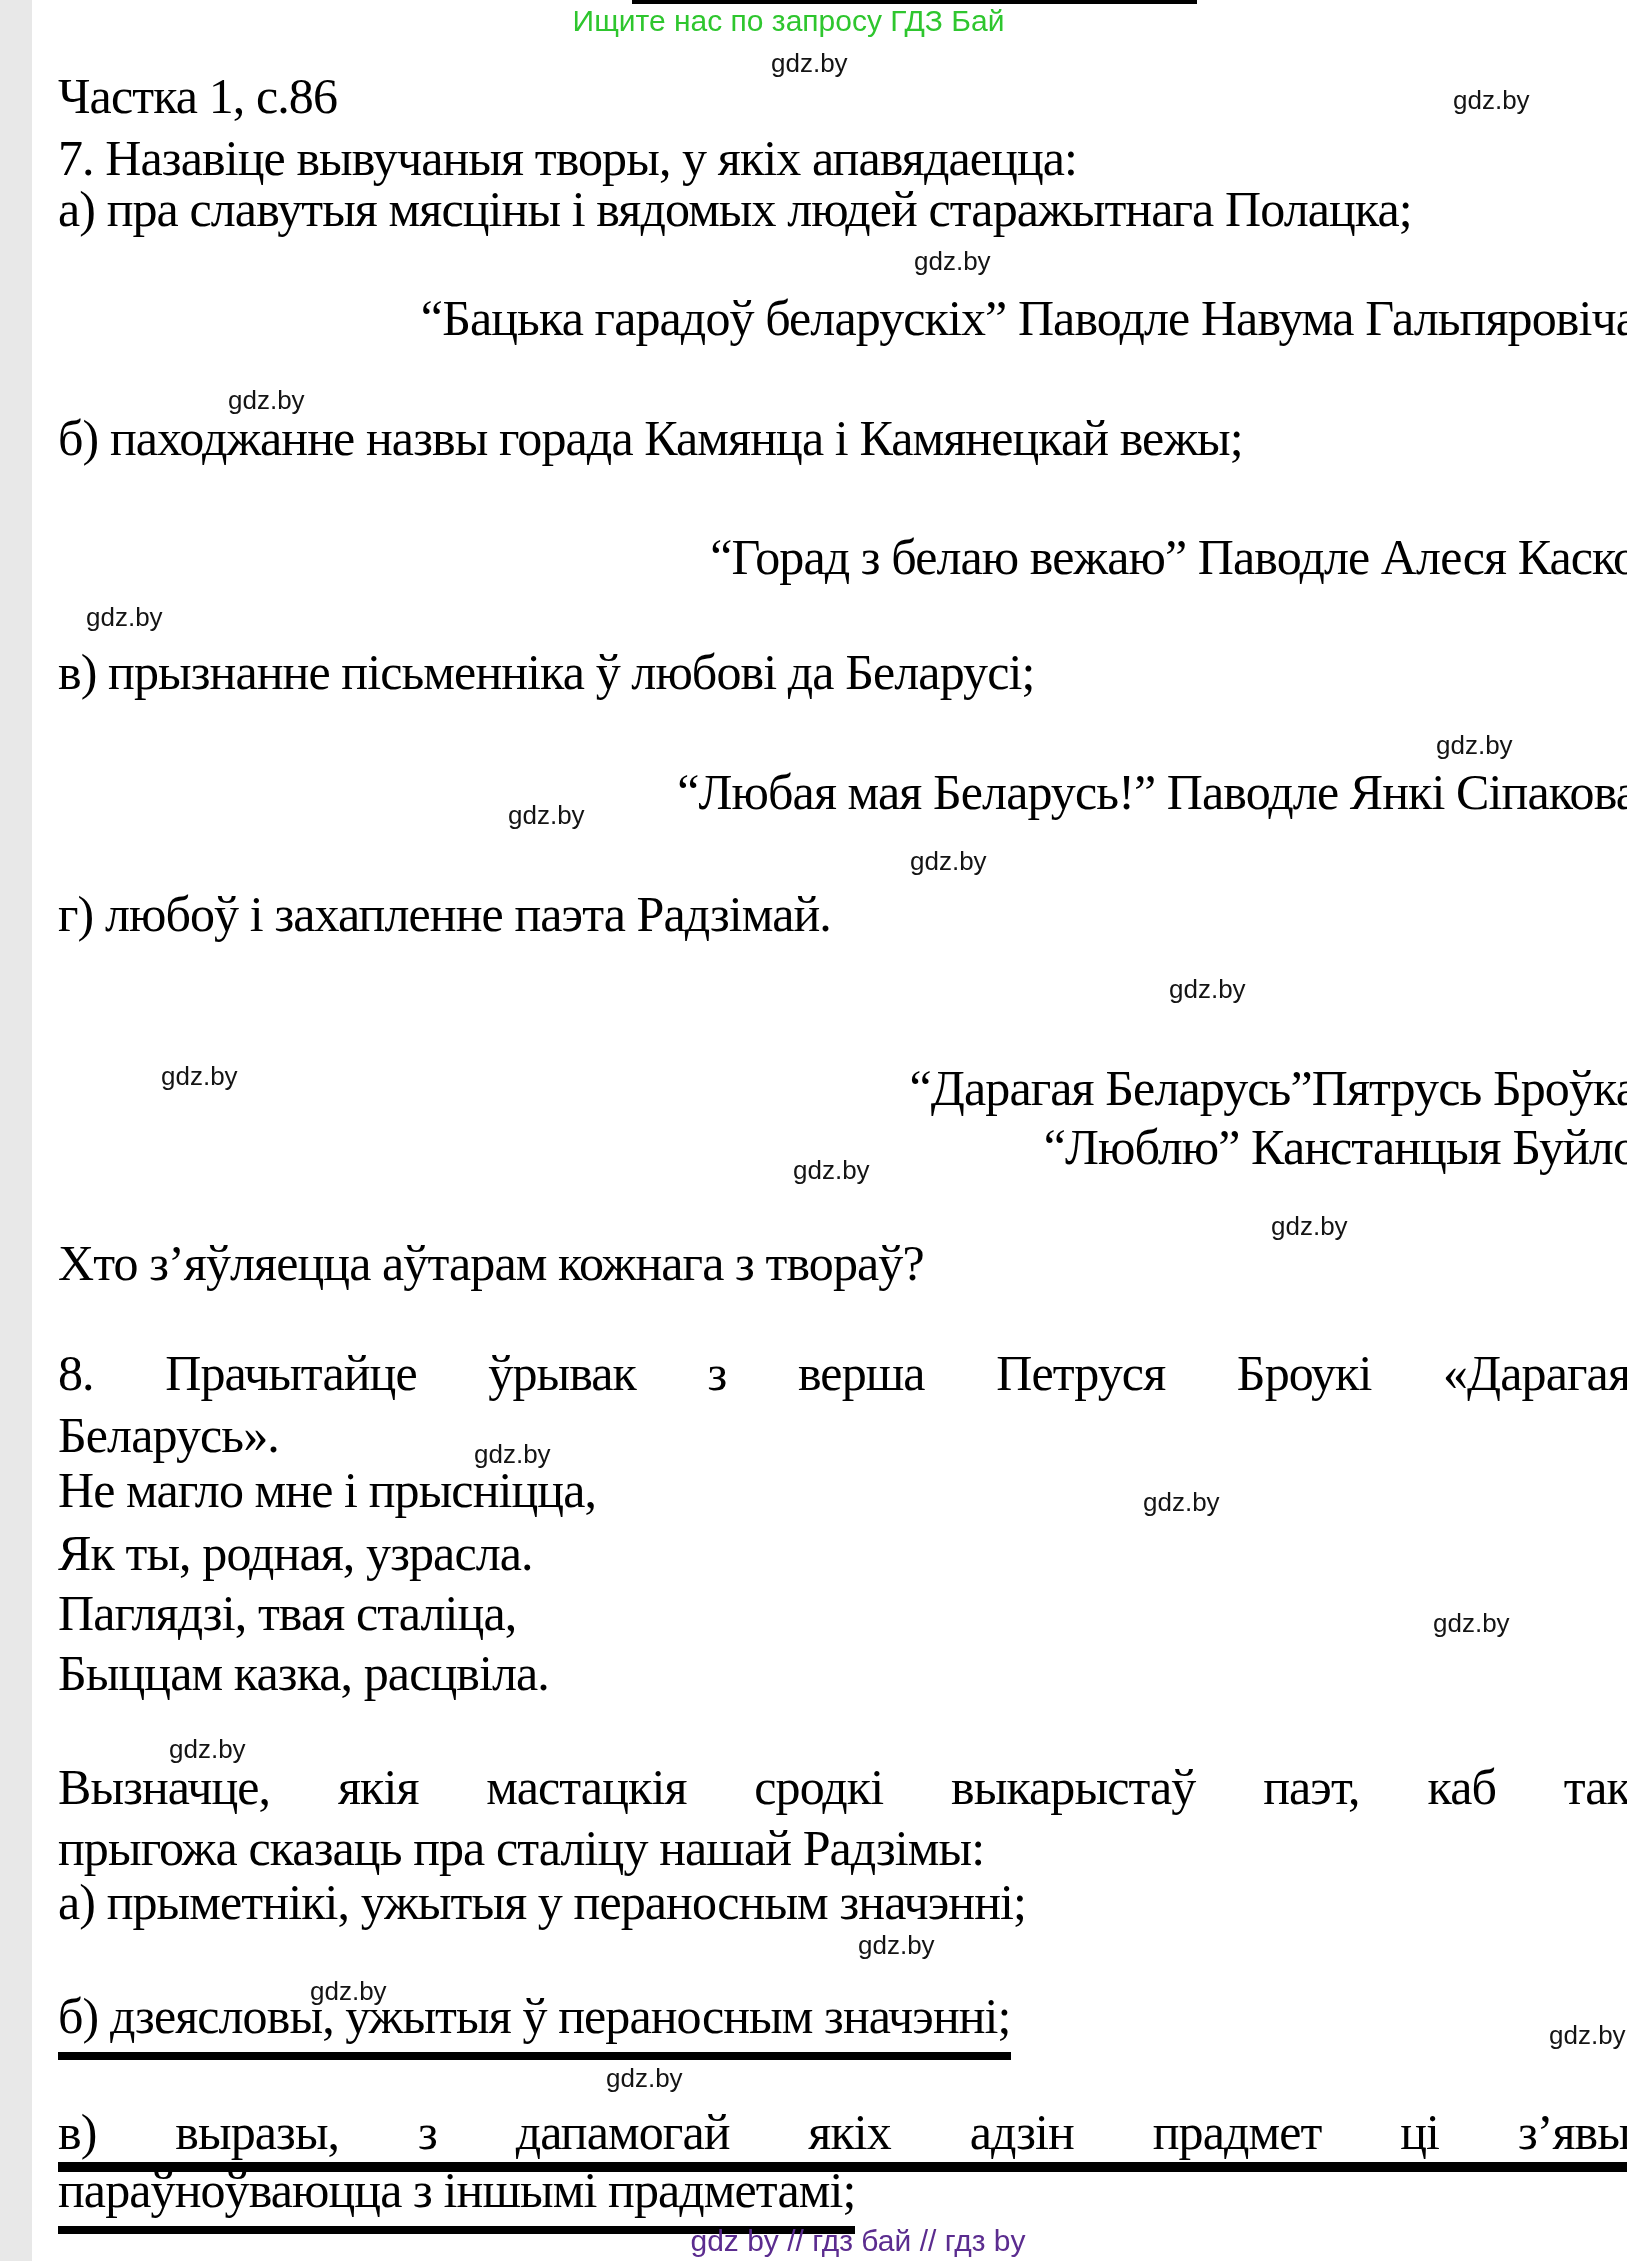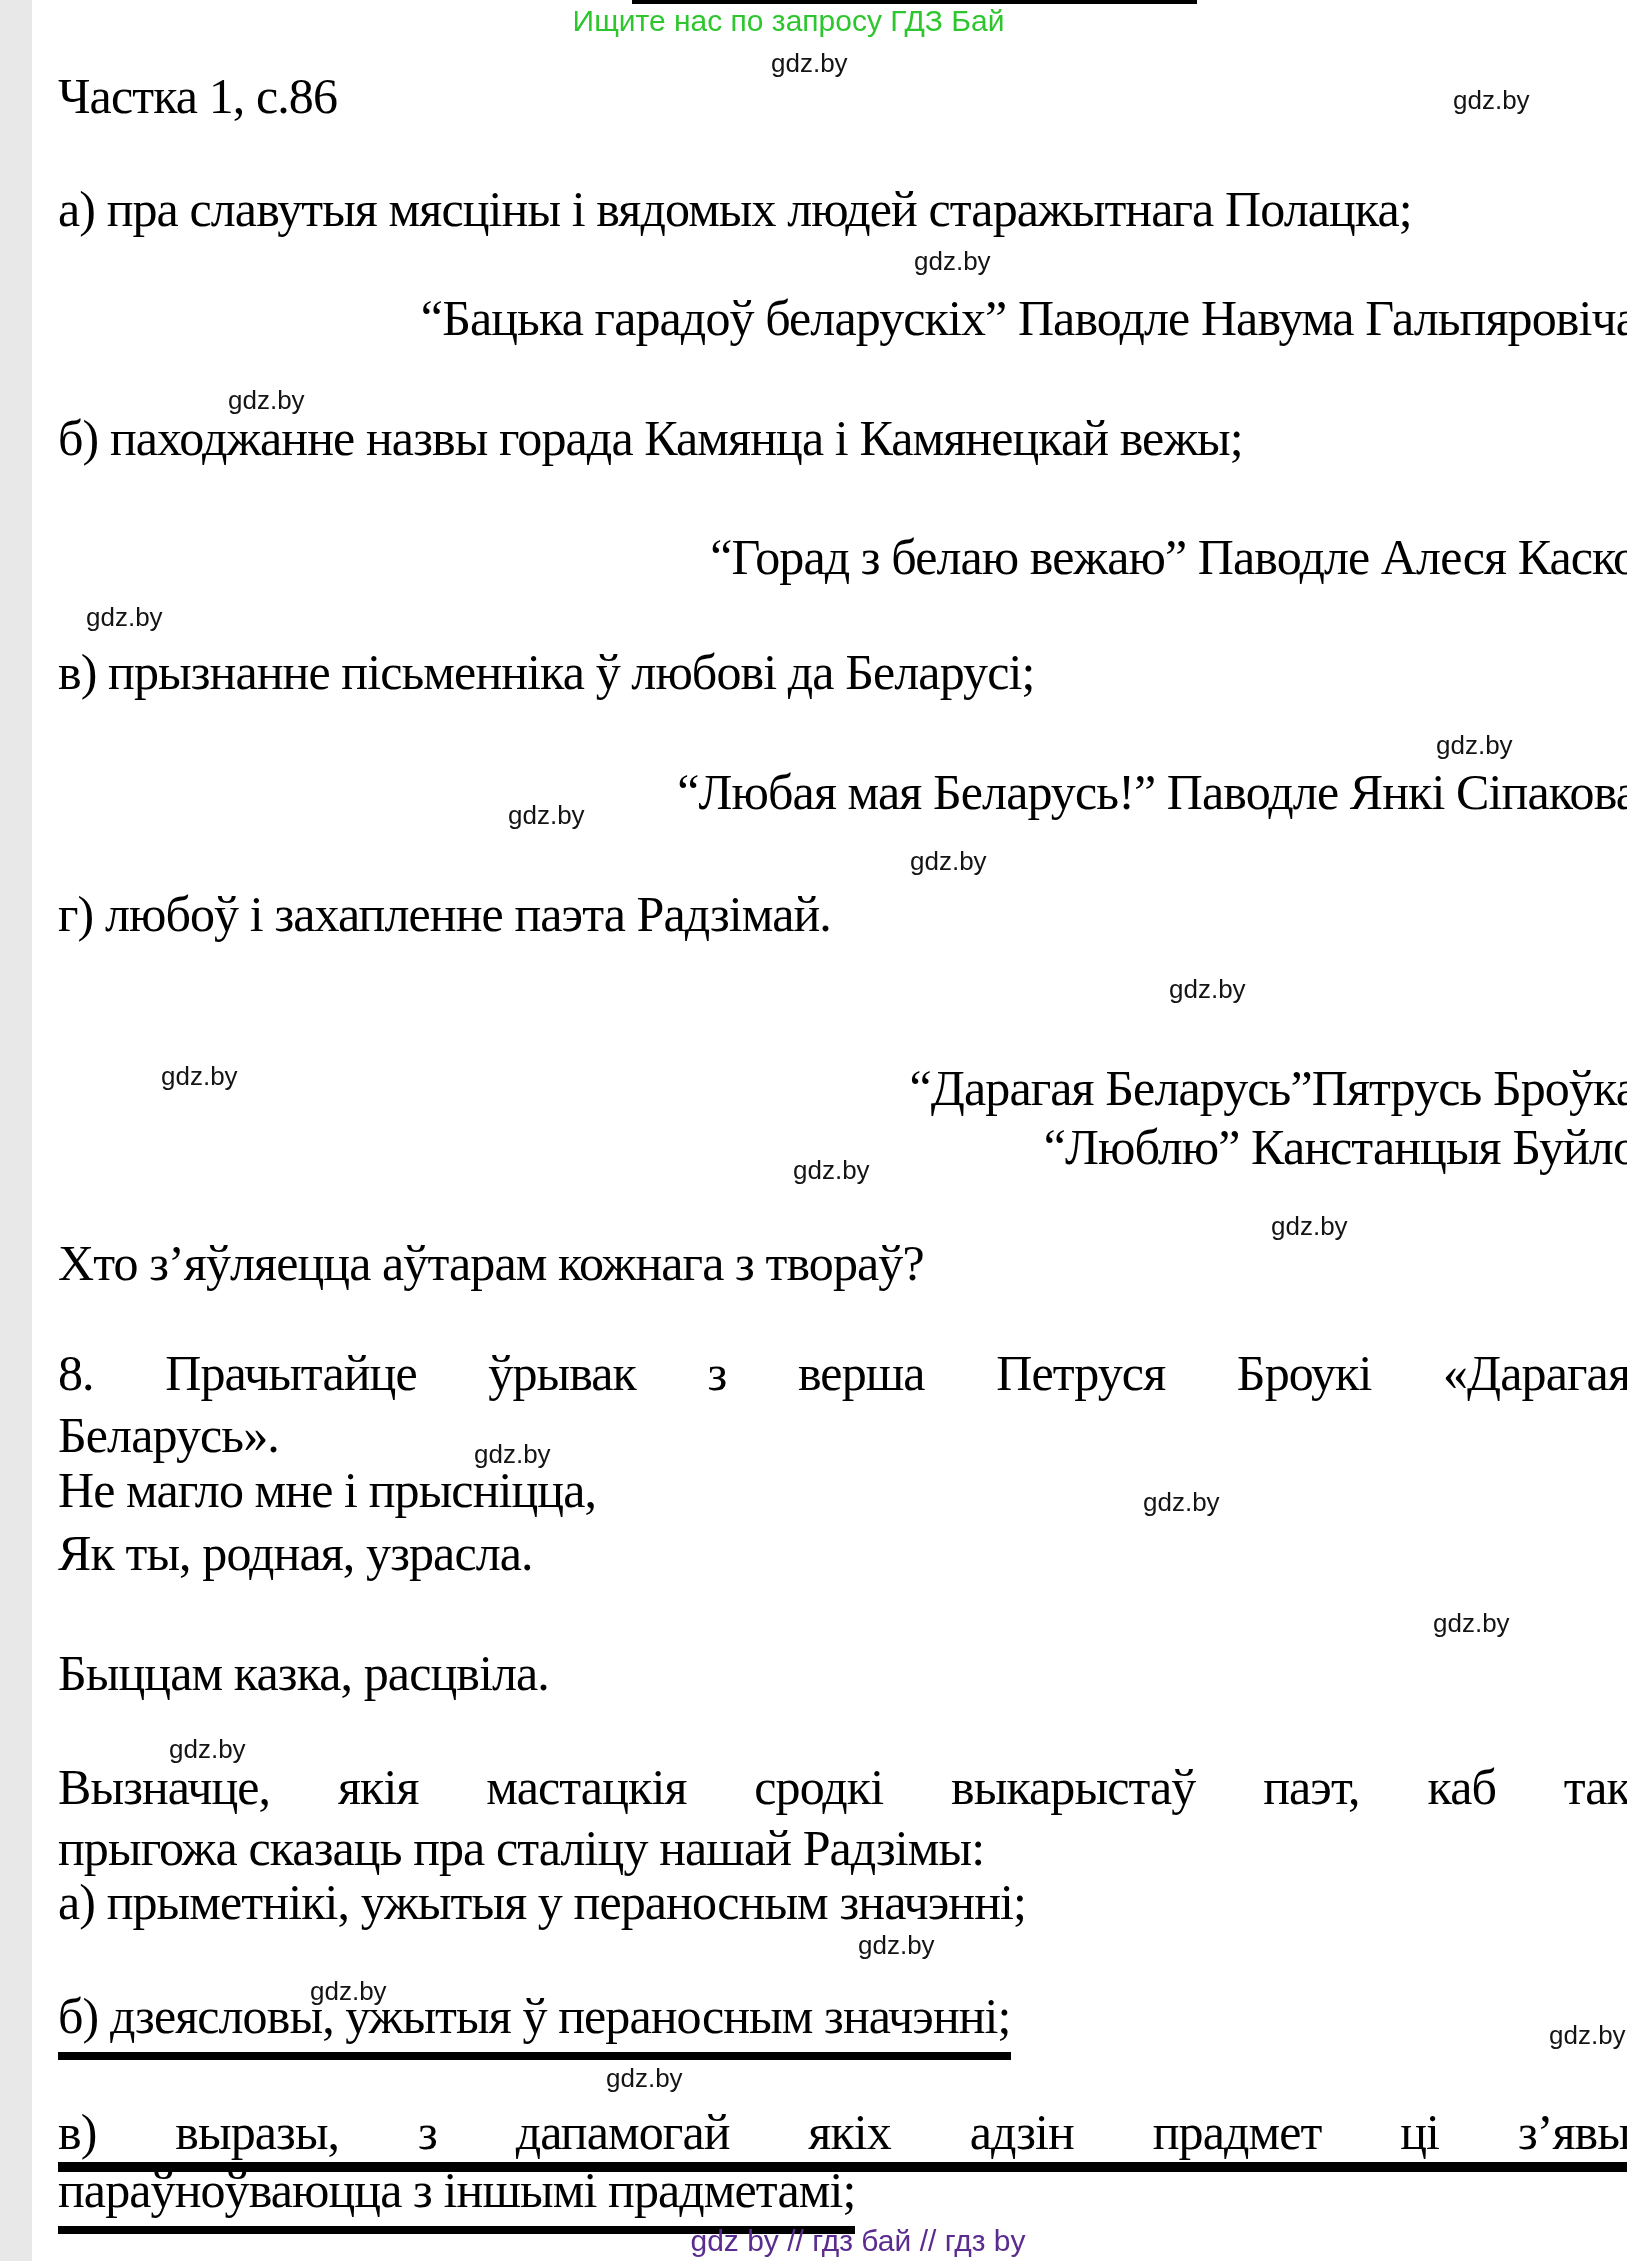--- a/index.html
+++ b/index.html
@@ -89,20 +89,21 @@
 <div id="page">
 
   <div class="top-strip"></div>
 
   <div class="promo">Ищите нас по запросу ГДЗ Бай</div>
 
   <div class="wm" style="left:739px; top:48px;">gdz.by</div>
   <div class="ln bold left" style="top:70px;">Частка 1, с.86</div>
   <div class="wm" style="left:1421px; top:85px;">gdz.by</div>
 
+  <div class="ln bold left" style="top:132px;">7. Назавіце вывучаныя творы, у якіх апавядаецца:</div>
 
   <div class="ln bold left" style="top:183px;">а) пра славутыя мясціны і вядомых людей старажытнага Полацка;</div>
   <div class="wm" style="left:882px; top:246px;">gdz.by</div>
   <div class="ln right" style="top:292px;">“Бацька гарадоў беларускіх” Паводле Навума Гальпяровіча</div>
 
   <div class="wm" style="left:196px; top:385px;">gdz.by</div>
   <div class="ln bold left" style="top:412px;">б) паходжанне назвы горада Камянца і Камянецкай вежы;</div>
   <div class="ln right" style="top:531px;">“Горад з белаю вежаю” Паводле Алеся Каско</div>
 
   <div class="wm" style="left:54px; top:602px;">gdz.by</div>
@@ -122,20 +123,21 @@
 
   <div class="ln bold left" style="top:1237px;">Хто з’яўляецца аўтарам кожнага з твораў?</div>
 
   <div class="ln bold just" style="top:1347px;">8. Прачытайце ўрывак з верша Петруся Броукі «Дарагая</div>
   <div class="ln bold left" style="top:1409px;">Беларусь».</div>
   <div class="wm" style="left:442px; top:1439px;">gdz.by</div>
 
   <div class="ln bold left" style="top:1464px;">Не магло мне і прысніцца,</div>
   <div class="wm" style="left:1111px; top:1487px;">gdz.by</div>
   <div class="ln bold left" style="top:1527px;">Як ты, родная, узрасла.</div>
+  <div class="ln bold left" style="top:1587px;">Паглядзі, твая сталіца,</div>
   <div class="wm" style="left:1401px; top:1608px;">gdz.by</div>
   <div class="ln bold left" style="top:1647px;">Быццам казка, расцвіла.</div>
 
   <div class="wm" style="left:137px; top:1734px;">gdz.by</div>
   <div class="ln bold just" style="top:1761px;">Вызначце, якія мастацкія сродкі выкарыстаў паэт, каб так</div>
   <div class="ln bold left" style="top:1822px;">прыгожа сказаць пра сталіцу нашай Радзімы:</div>
 
   <div class="ln bold left" style="top:1876px;">а) прыметнікі, ужытыя у пераносным значэнні;</div>
   <div class="wm" style="left:826px; top:1930px;">gdz.by</div>
   <div class="wm" style="left:278px; top:1976px;">gdz.by</div>

